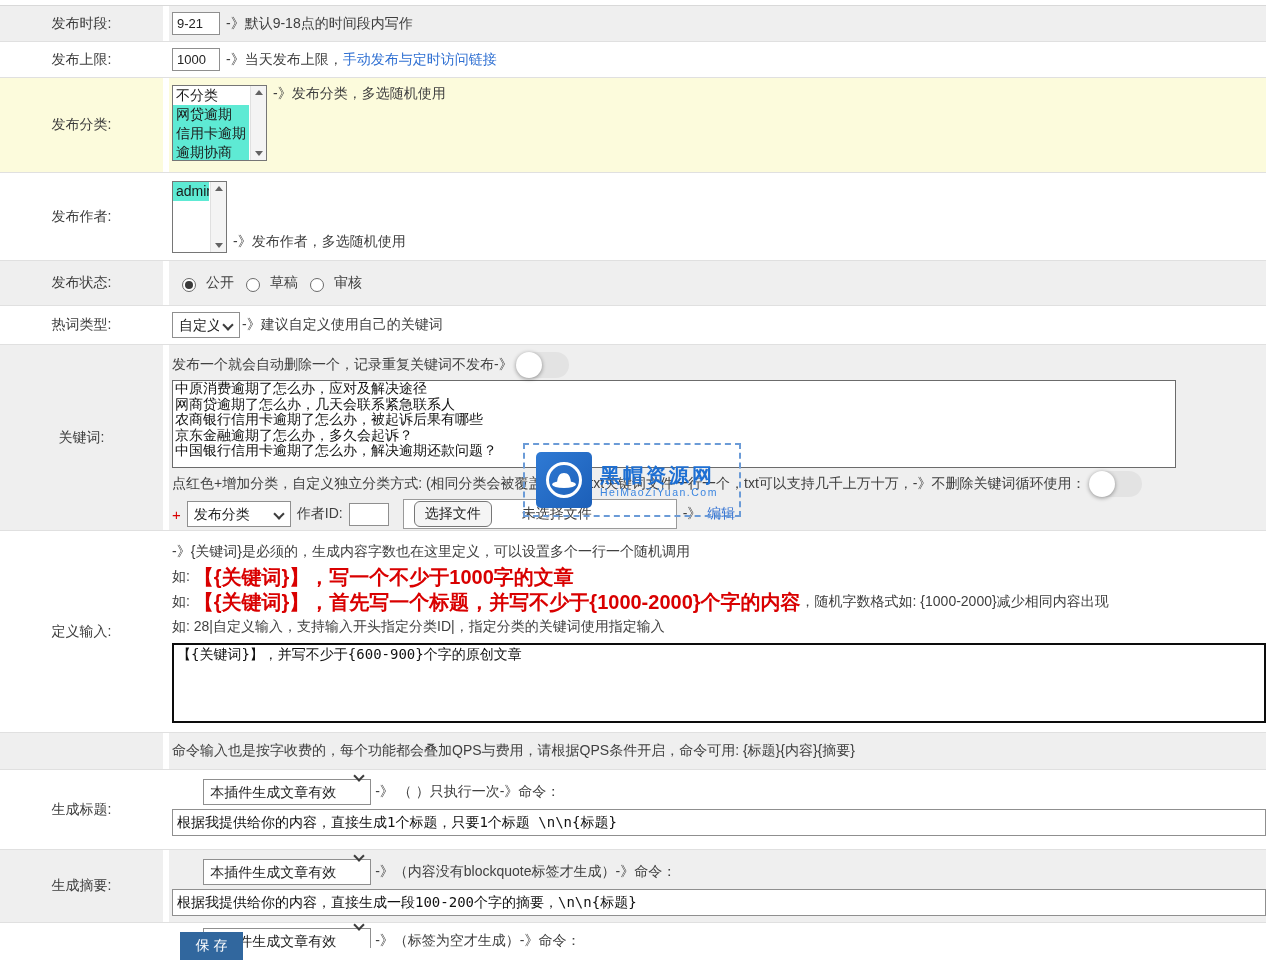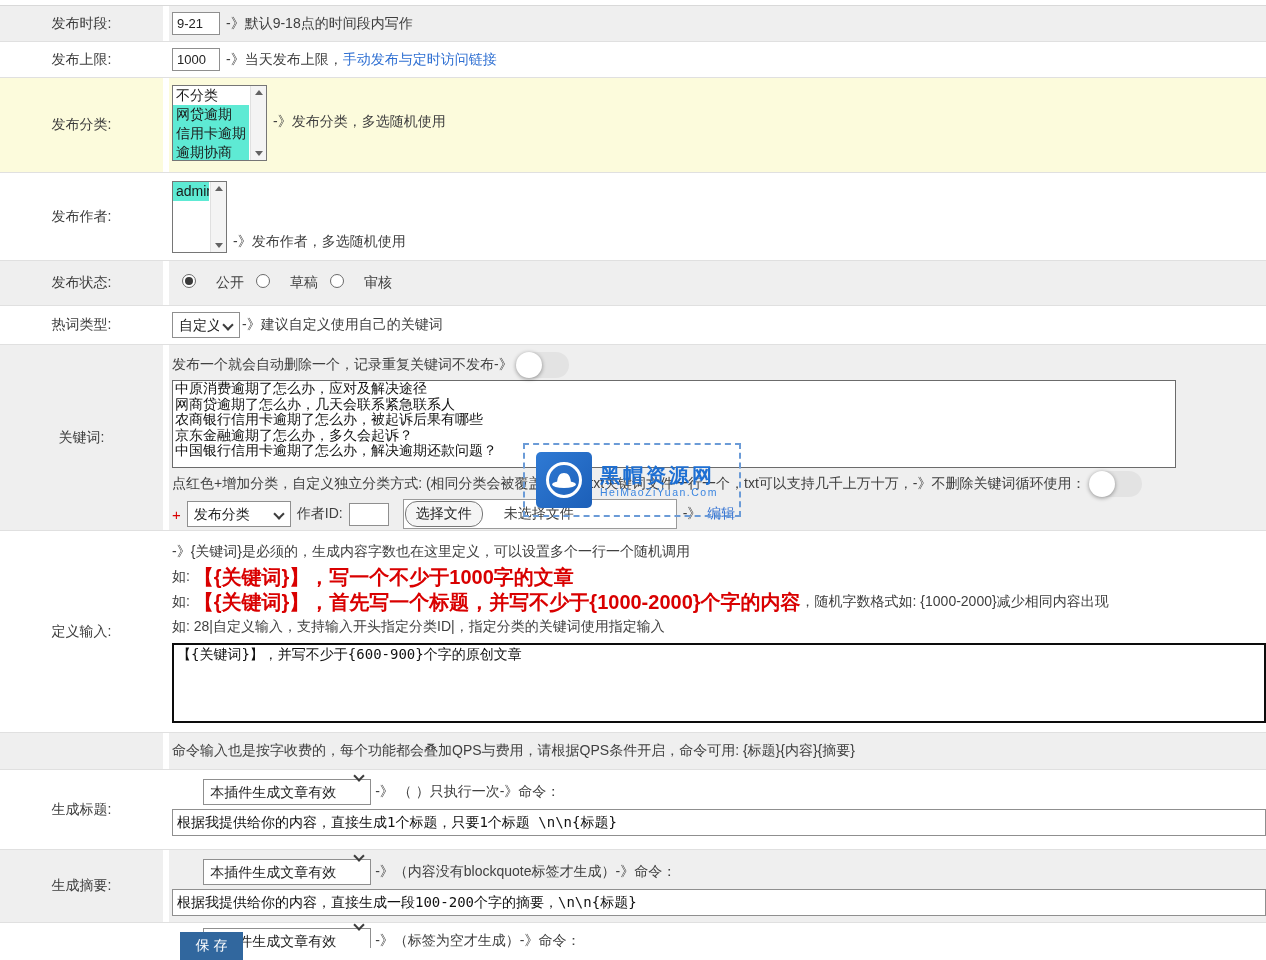--- a/index.html
+++ b/index.html
@@ -25,40 +25,40 @@
 .lb-cat{width:95px;height:76px}
 .lb-author{width:55px;height:72px}
 .opts{margin-right:17px}
 .opt{height:19px;line-height:19px;padding:0 3px;white-space:nowrap;color:#1a1a1a;overflow:hidden}
 .opt.selected{background:#5eead4}
 .sbar{position:absolute;top:0;right:0;bottom:0;width:16px;background:#f4f4f4;border-left:1px solid #e0e0e0;display:flex;flex-direction:column;justify-content:space-between;align-items:center;padding:4px 0}
 .tri-up{width:0;height:0;border-left:4px solid transparent;border-right:4px solid transparent;border-bottom:5px solid #636363}
 .tri-dn{width:0;height:0;border-left:4px solid transparent;border-right:4px solid transparent;border-top:5px solid #636363}
 
 .radios{display:flex;align-items:center;gap:12px;padding-left:10px}
-.radio-item{display:flex;align-items:flex-start;gap:20px}
+.radio-item{display:flex;align-items:flex-end;gap:10px}
 .radio{width:14px;height:14px;border:1px solid #6a6a6a;border-radius:50%;background:#fff;flex:none}
 .radio.checked{position:relative}
 .radio.checked::after{content:"";position:absolute;left:2px;top:2px;width:8px;height:8px;border-radius:50%;background:#3a3a3a}
 
 .sel{position:relative;display:inline-block;flex:none}
 .sel select{appearance:none;-webkit-appearance:none;border:1px solid #8f8f8f;border-radius:0;background:#fff;height:26px;font:14px "Liberation Sans","DejaVu Sans",sans-serif;padding:0 20px 0 6px;color:#222}
 .sel::after{content:"";position:absolute;right:8px;top:9px;width:6px;height:6px;border-right:2px solid #3c3c3c;border-bottom:2px solid #3c3c3c;transform:rotate(45deg);pointer-events:none}
 .sel-hot select{width:68px}.sel-cat2 select{width:104px}.sel-mode select{width:168px}.sel-append select{width:78px}
 
 .toggle{width:52px;height:26px;border-radius:13px;background:#e3e3e3;position:relative;flex:none;display:inline-block;vertical-align:middle;margin-left:4px;cursor:pointer}
 .toggle .knob{position:absolute;left:-1px;top:0;width:26px;height:26px;border-radius:50%;background:#fff;box-shadow:0 1px 4px rgba(0,0,0,.4)}
 
 textarea.kw{display:block;width:1004px;height:88px;margin-top:1px;border:1px solid #6b6b6b;background:#fff;color:#111;font:14px/15.5px "DejaVu Sans Mono",monospace;padding:0 2px;resize:none;white-space:pre;overflow:hidden}
 .kwline1{height:28px;display:flex;align-items:center}
 .noteline{margin-top:3px;height:26px;display:flex;align-items:center}
 .ctrlline{margin-top:2px;height:30px;display:flex;align-items:center;gap:6px}
 .plus{color:#d90000;font-size:15px}
 .filebox{display:inline-flex;align-items:center;width:274px;height:30px;border:1px solid #9a9a9a;background:#fff;flex:none}
-.filebtn{height:26px;margin:1px;padding:0 10px;border:1px solid #777;background:#f5f5f5;font:14px "Liberation Sans","DejaVu Sans",sans-serif;color:#222;border-radius:12px;cursor:pointer}
+.filebtn{height:26px;margin:10px;padding:0 10px;border:1px solid #777;background:#f5f5f5;font:14px "Liberation Sans","DejaVu Sans",sans-serif;color:#222;border-radius:6px;cursor:pointer}
 .filestatus{padding-left:20px;color:#3f3f3f;white-space:nowrap}
 
 .r-def .content{padding-top:10px}
 .defline{height:22px;display:flex;align-items:center;margin-bottom:3px;white-space:pre}
 .red{color:#d90000;font-weight:bold;font-size:20px}
 textarea.def{display:block;width:100%;height:80px;margin-top:5px;border:2px solid #0c0c0c;background:#fff;color:#111;font:14px/16px "DejaVu Sans Mono",monospace;padding:1px 3px;resize:none;white-space:pre;overflow:hidden}
 
 .cmdline{display:flex;align-items:center;gap:4px;height:28px;white-space:pre}
 input.cmd{display:block;width:100%;height:27px;margin-top:3px;border:1px solid #8f8f8f;background:#fff;color:#111;font:14px "DejaVu Sans Mono",monospace;padding:0 4px}
 .r-gtitle .content{padding-top:8px}
@@ -94,21 +94,21 @@
     <input class="small" type="text" value="1000" style="">
     <span class="arrowtxt" style="margin-left:6px">-》当天发布上限，</span>
     <a class="lnk" href="#">手动发布与定时访问链接</a>
   </div>
 </div>
 
 <div class="row r-cat">
   <div class="lbl bg-yellow">发布分类:</div>
   <div class="gap"></div>
   <div class="content bg-yellow" style="padding-top:7px">
-    <div style="display:flex;align-items:center">
+    <div style="display:flex;align-items:flex-start">
       <div class="listbox lb-cat">
         <div class="opts">
           <div class="opt">不分类</div>
           <div class="opt selected">网贷逾期</div>
           <div class="opt selected">信用卡逾期</div>
           <div class="opt selected">逾期协商</div>
         </div>
         <div class="sbar">
           <span class="tri-up"></span>
           <span class="tri-dn"></span>

